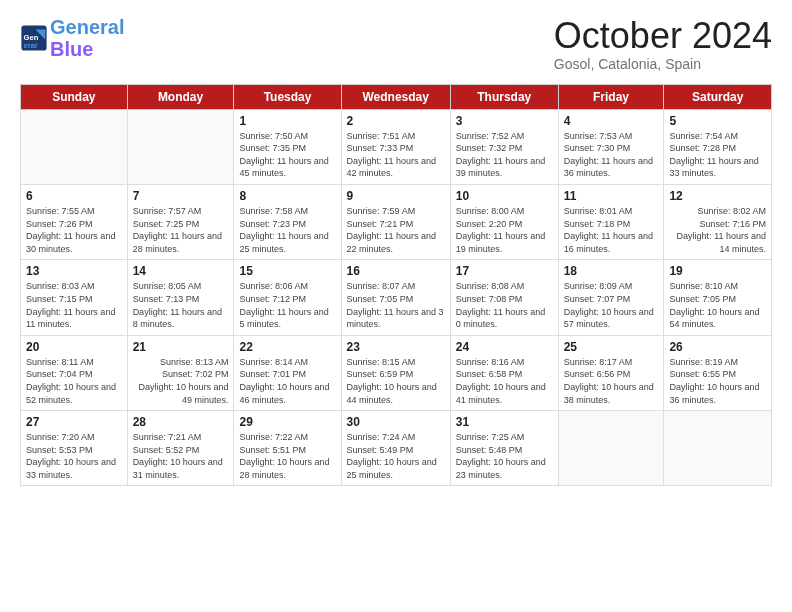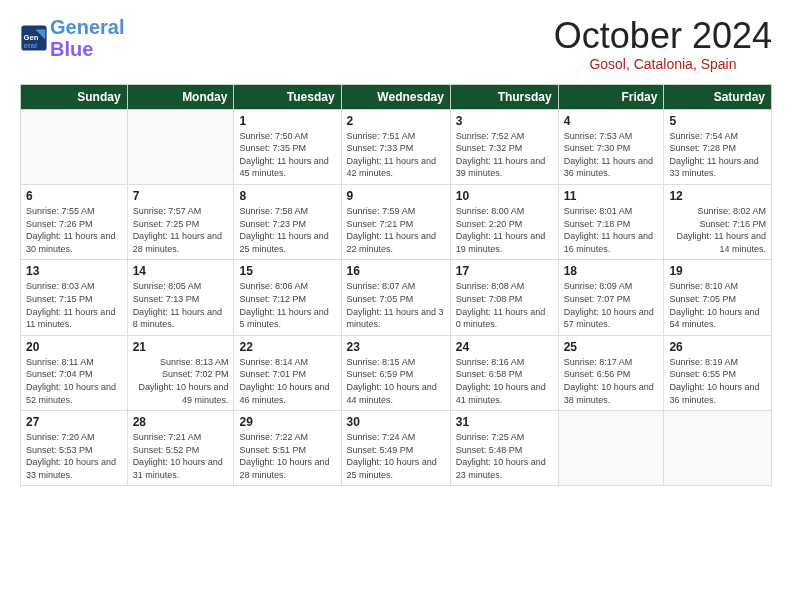--- a/index.html
+++ b/index.html
@@ -34,44 +34,44 @@
     }
     .logo-text span {
       color: #4a90d9;
     }
     .logo-icon {
       width: 28px;
       height: 28px;
       margin-right: 2px;
     }
     .title-block {
-      text-align: center;
+      text-align: left;
     }
     .month-title {
       font-size: 36px;
       font-weight: 300;
       color: #222;
       line-height: 1.1;
     }
     .subtitle {
       font-size: 14px;
-      color: #b91c1c;
+      color: #737373;
     }
     .calendar {
       width: 100%;
       border-collapse: collapse;
       border: 1px solid #ccc;
     }
     .calendar th {
-      background-color: #14532d;
+      background-color: #b91c1c;
       color: #fff;
       font-size: 12px;
       font-weight: 600;
       padding: 5px 6px;
-      text-align: right;
+      text-align: center;
       border: 1px solid #ccc;
     }
     .calendar td {
       vertical-align: top;
       border: 1px solid #ddd;
       padding: 4px 5px;
       width: 113px;
       min-height: 72px;
       font-size: 9.5px;
       color: #333;

